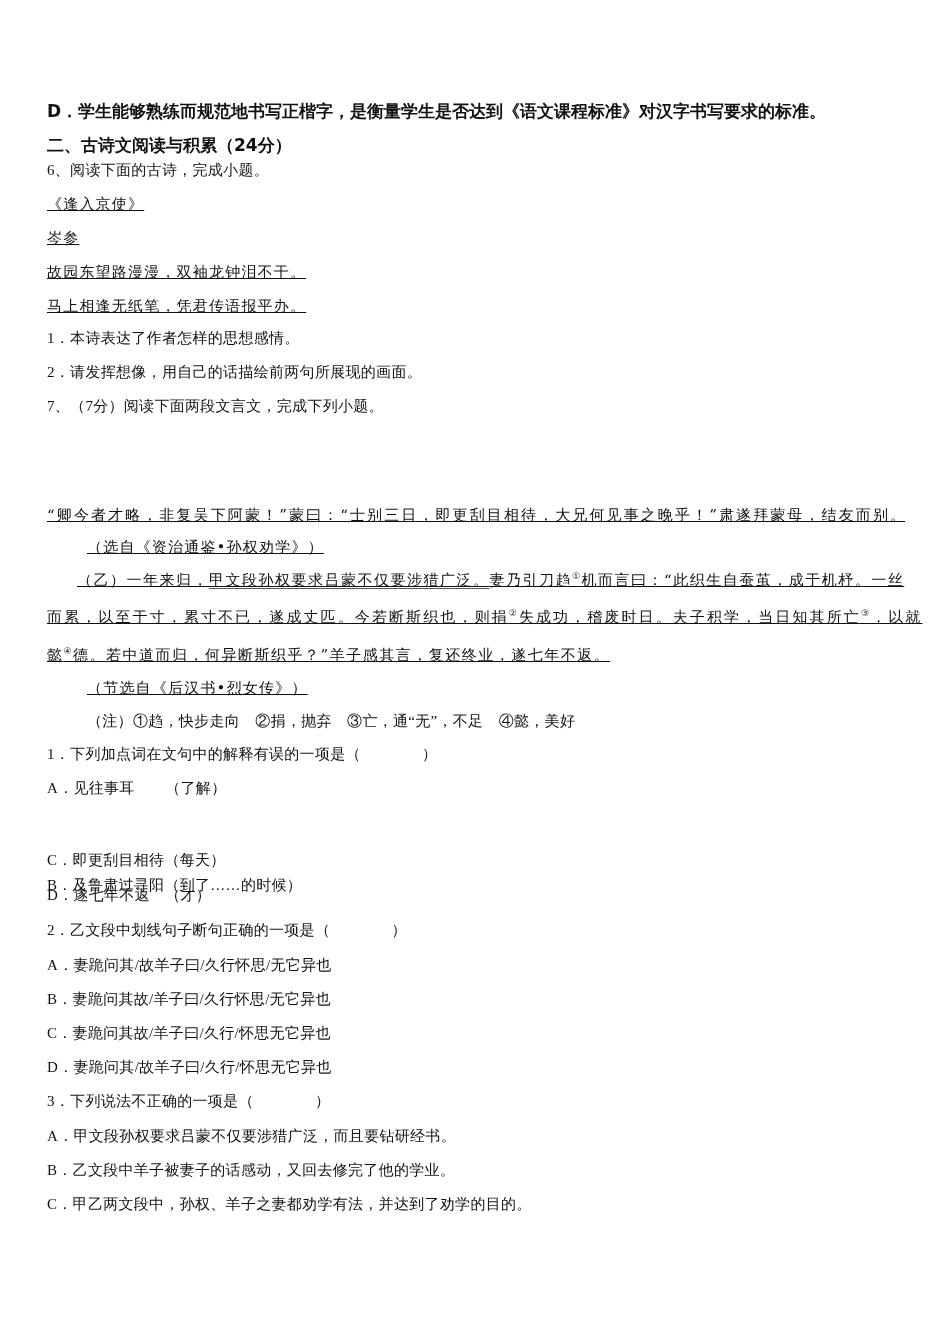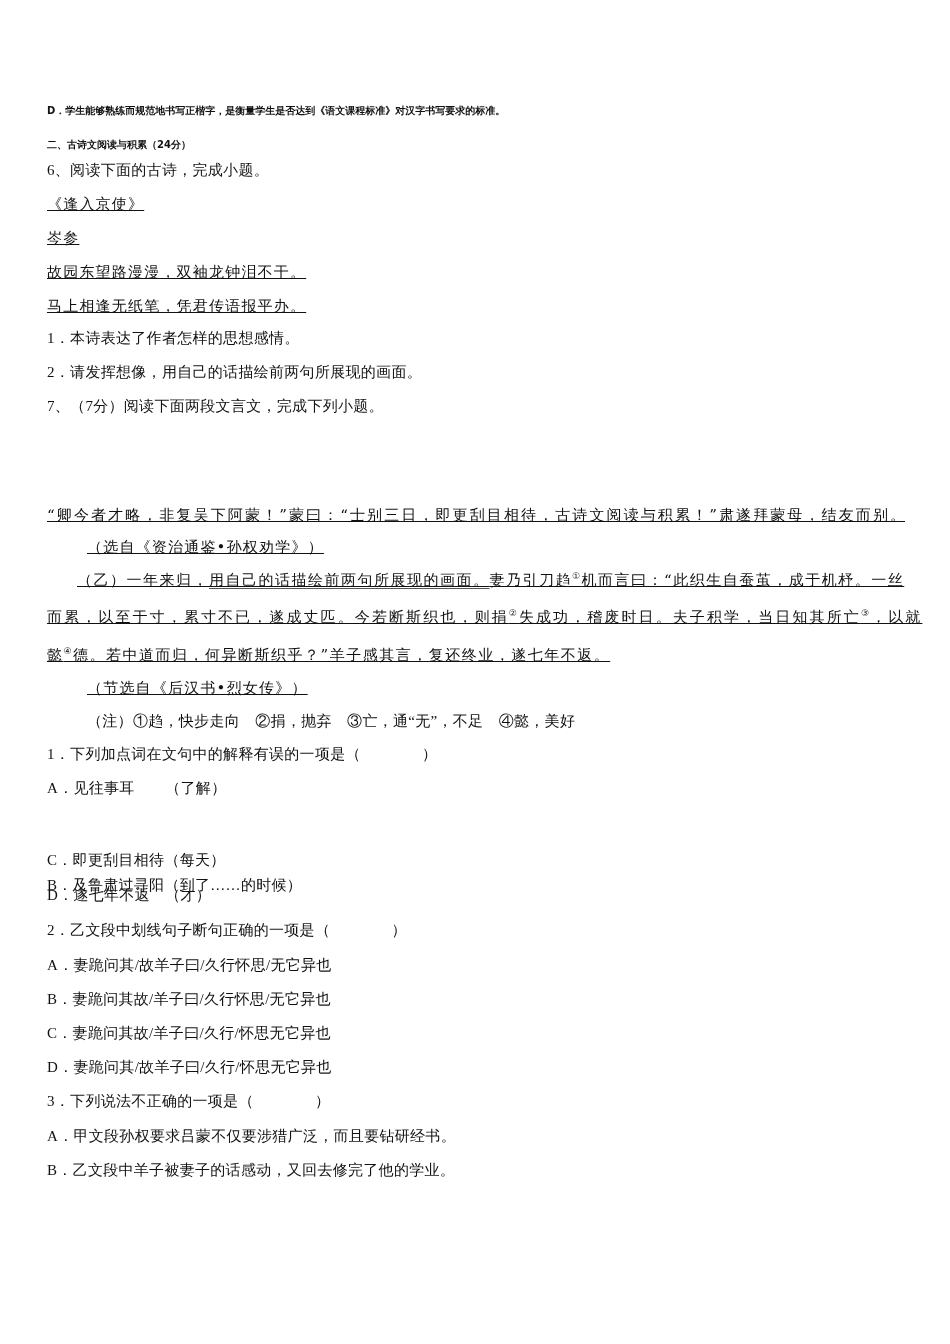--- a/index.html
+++ b/index.html
@@ -1,20 +1,20 @@
 <!DOCTYPE html>
 <html><head>
 <meta charset="utf-8">
 <style>
   html, body { margin: 0; padding: 0; background: #ffffff; }
   body { width: 950px; height: 1344px; position: relative; overflow: hidden;
          font-family: "DejaVu Serif", "Liberation Serif", serif; color: #111; }
   .page { position: absolute; left: 0; top: 0; width: 950px; height: 1344px; }
   .line { position: absolute; left: 47px; white-space: nowrap; font-size: 15px; line-height: 20px; }
-  .bold { font-weight: bold; font-family: "DejaVu Sans", "Liberation Sans", sans-serif; font-size: 10px; }
+  .bold { font-weight: bold; font-family: "DejaVu Sans", "Liberation Sans", sans-serif; font-size: 17px; }
   .kai { font-family: "DejaVu Serif", serif; letter-spacing: 1.2px; text-decoration: underline; }
   .song { font-family: "Liberation Serif", "DejaVu Serif", serif; letter-spacing: 0.3px; }
   .just { width: 858px; text-align-last: justify; text-align: justify; letter-spacing: 0; }
   .ul { text-decoration: underline; text-underline-offset: 3px; text-decoration-color: #555; }
   sup { font-size: 9px; vertical-align: 6px; line-height: 0; }
 </style>
 </head>
 <body>
 
 <div class="page">
@@ -26,25 +26,25 @@
   <div class="line kai" style="top:194px;">《逢入京使》</div>
   <div class="line kai" style="top:228px;text-align:center;">岑参</div>
   <div class="line kai" style="top:296px;">马上相逢无纸笔，凭君传语报平办。</div>
   <div class="line kai" style="top:262px;">故园东望路漫漫，双袖龙钟泪不干。</div>
 
   <div class="line song" style="top:328px;">1．本诗表达了作者怎样的思想感情。</div>
   <div class="line song" style="top:362px;">2．请发挥想像，用自己的话描绘前两句所展现的画面。</div>
 
   <div class="line song" style="top:396px;">7、（7分）阅读下面两段文言文，完成下列小题。</div>
 
-  <div class="line kai just" style="top:505px;">“卿今者才略，非复吴下阿蒙！”蒙曰：“士别三日，即更刮目相待，古诗文阅读与积累！”肃遂拜蒙母，结友而别。</div>
+  <div class="line kai just" style="top:505px;">“卿今者才略，非复吴下阿蒙！”蒙曰：“士别三日，即更刮目相待，大兄何见事之晚乎！”肃遂拜蒙母，结友而别。</div>
   <div class="line kai" style="top:537px; left:87px;">（选自《资治通鉴•孙权劝学》）</div>
 
   <div class="line kai" style="top:570px; left:77px; letter-spacing:1.5px;">
-    <span>（乙）一年来归，</span><span class="ul">用自己的话描绘前两句所展现的画面。</span><span>妻乃引刀趋</span><sup>①</sup><span>机而言曰：“此织生自蚕茧，成于机杼。一丝</span>
+    <span>（乙）一年来归，</span><span class="ul">甲文段孙权要求吕蒙不仅要涉猎广泛。</span><span>妻乃引刀趋</span><sup>①</sup><span>机而言曰：“此织生自蚕茧，成于机杼。一丝</span>
   </div>
   <div class="line kai" style="top:607px; letter-spacing:2.1px;">
     <span>而累，以至于寸，累寸不已，遂成丈匹。今若断斯织也，则捐</span><sup>②</sup><span>失成功，稽废时日。夫子积学，当日知其所亡</span><sup>③</sup><span>，以就</span>
   </div>
   <div class="line kai" style="top:645px; letter-spacing:1.5px;">
     <span>懿</span><sup>④</sup><span>德。若中道而归，何异断斯织乎？”羊子感其言，复还终业，遂七年不返。</span>
   </div>
   <div class="line kai" style="top:678px; left:87px;">（节选自《后汉书•烈女传》）</div>
 
   <div class="line song" style="top:711px;margin-left:40px;">（注）①趋，快步走向　②捐，抛弃　③亡，通“无”，不足　④懿，美好</div>
@@ -57,14 +57,15 @@
 
   <div class="line song" style="top:920px;">2．乙文段中划线句子断句正确的一项是（　　　　）</div>
   <div class="line song" style="top:955px;">A．妻跪问其/故羊子曰/久行怀思/无它异也</div>
   <div class="line song" style="top:989px;">B．妻跪问其故/羊子曰/久行怀思/无它异也</div>
   <div class="line song" style="top:1023px;">C．妻跪问其故/羊子曰/久行/怀思无它异也</div>
   <div class="line song" style="top:1057px;">D．妻跪问其/故羊子曰/久行/怀思无它异也</div>
 
   <div class="line song" style="top:1091px;">3．下列说法不正确的一项是（　　　　）</div>
   <div class="line song" style="top:1160px;">B．乙文段中羊子被妻子的话感动，又回去修完了他的学业。</div>
   <div class="line song" style="top:1126px;">A．甲文段孙权要求吕蒙不仅要涉猎广泛，而且要钻研经书。</div>
+  <div class="line song" style="top:1194px;">C．甲乙两文段中，孙权、羊子之妻都劝学有法，并达到了劝学的目的。</div>
 
 </div>
 
 </body></html>

